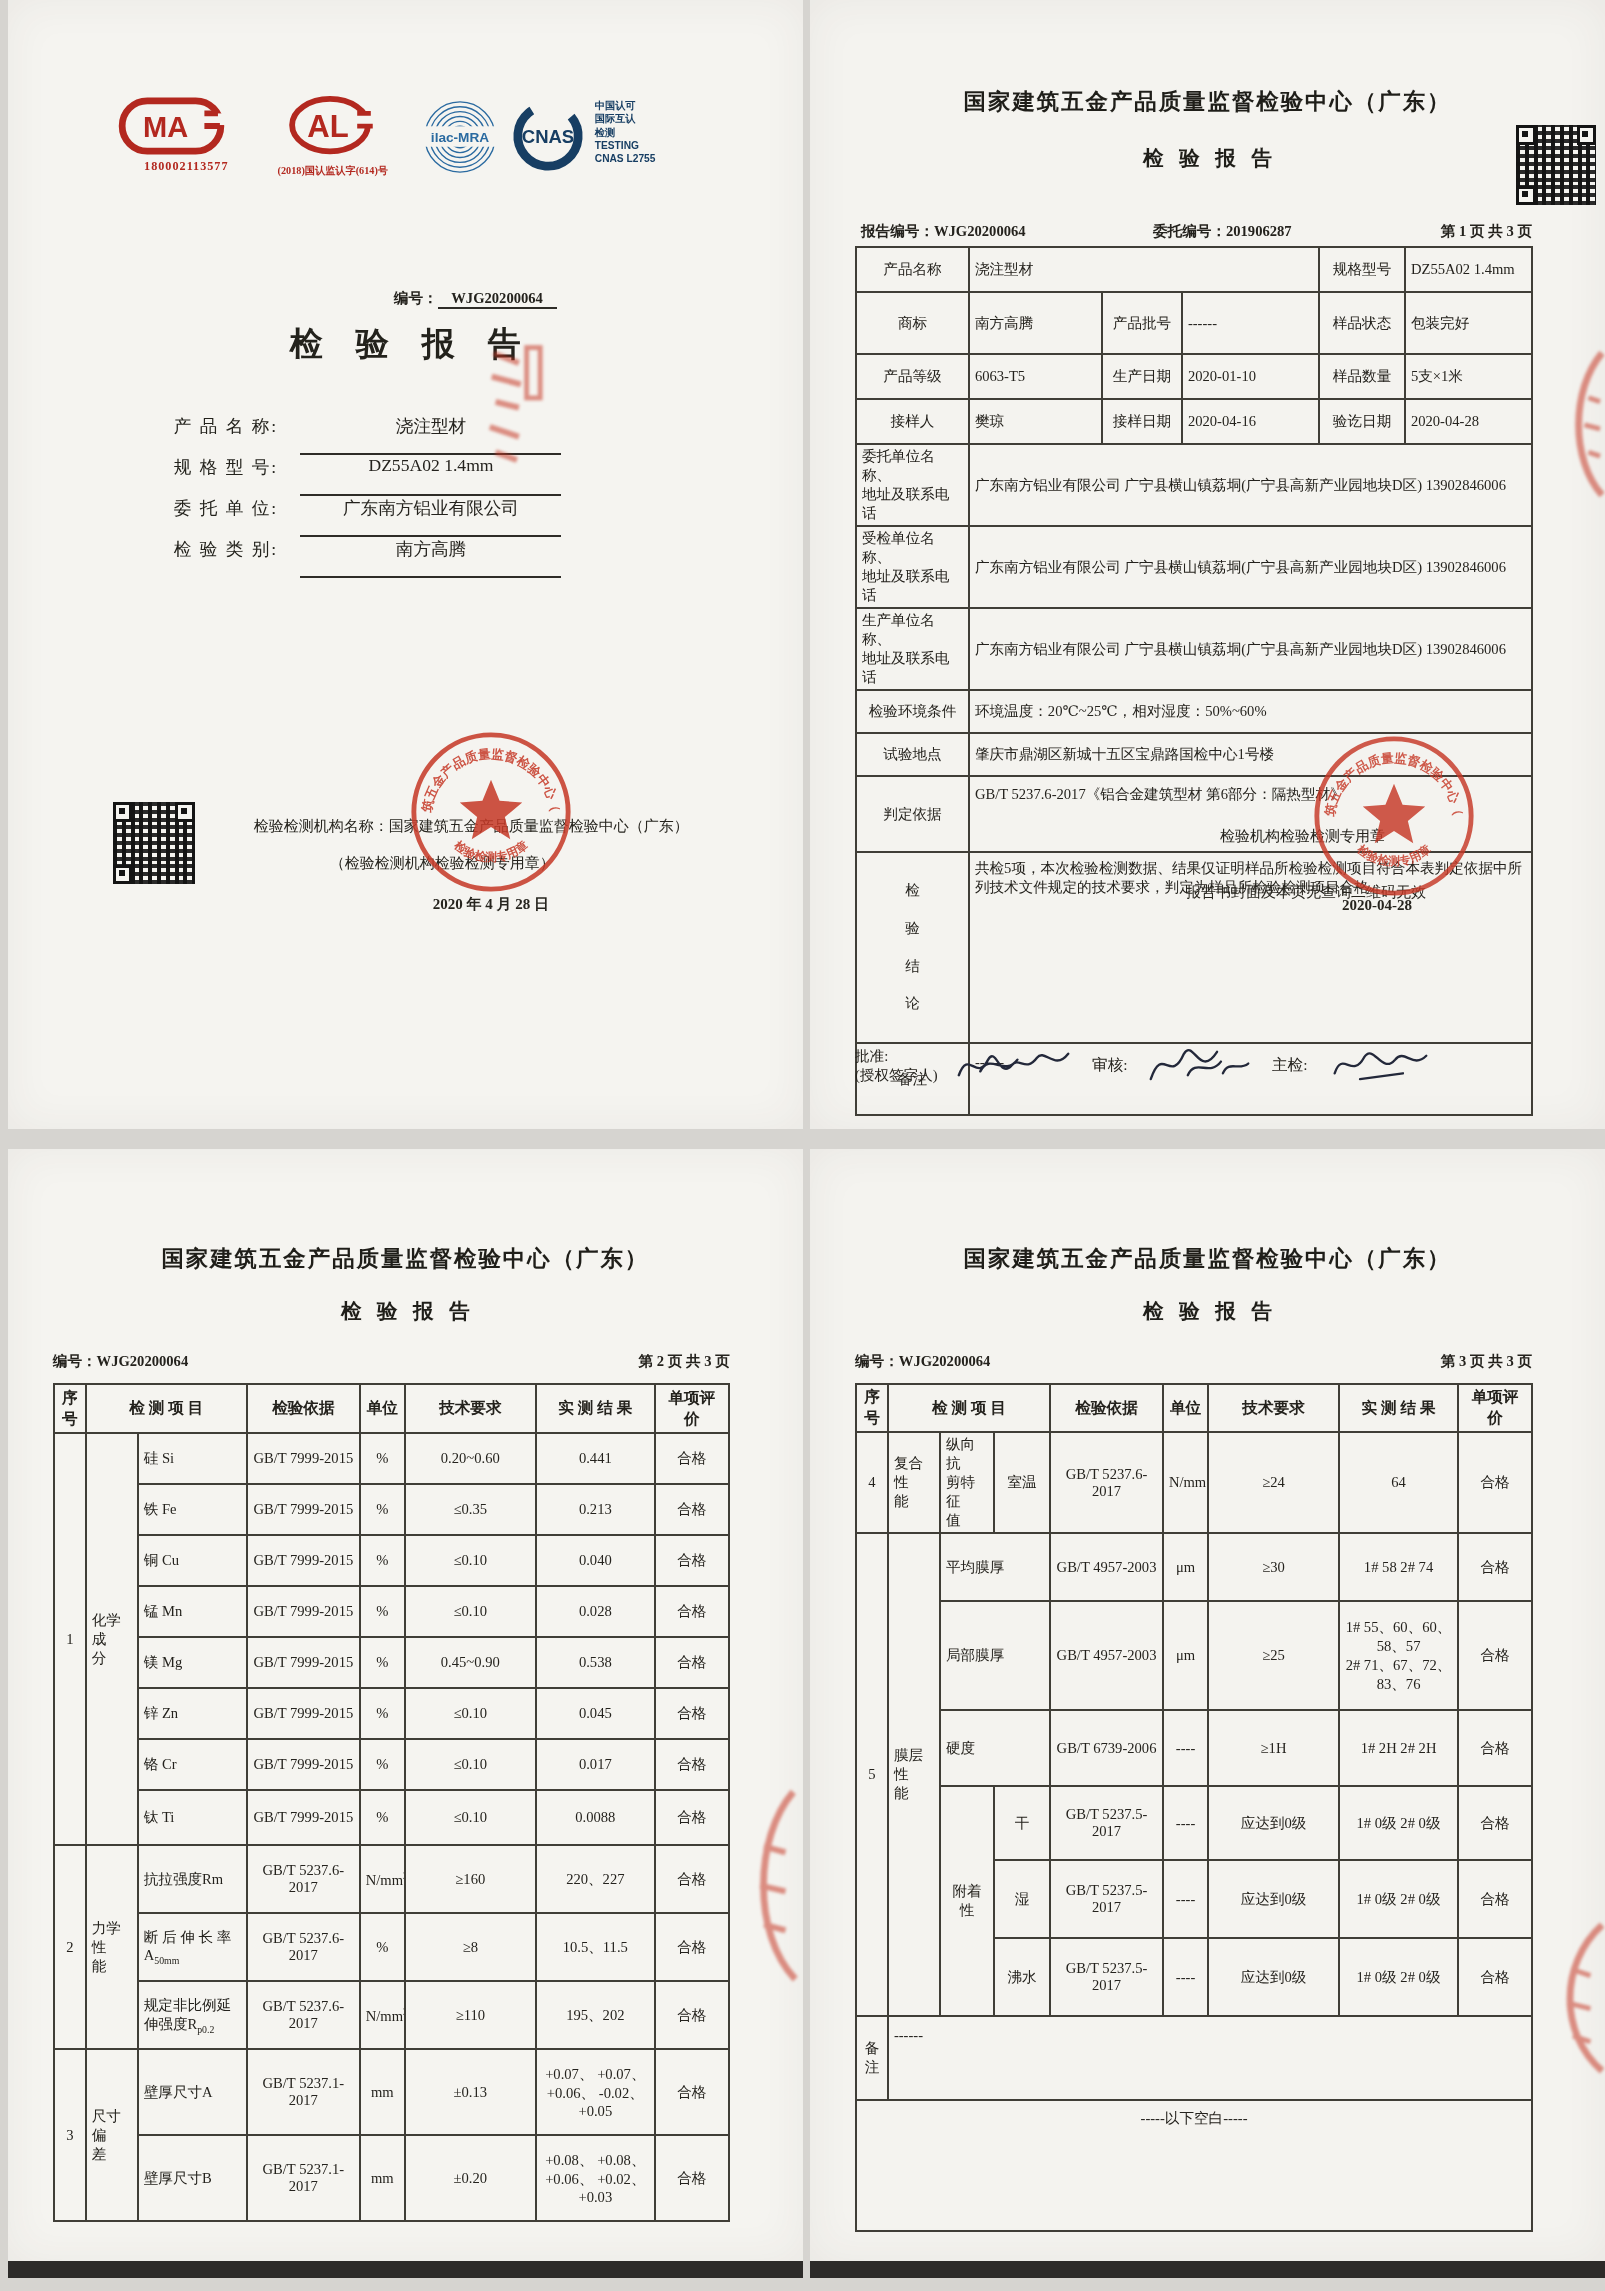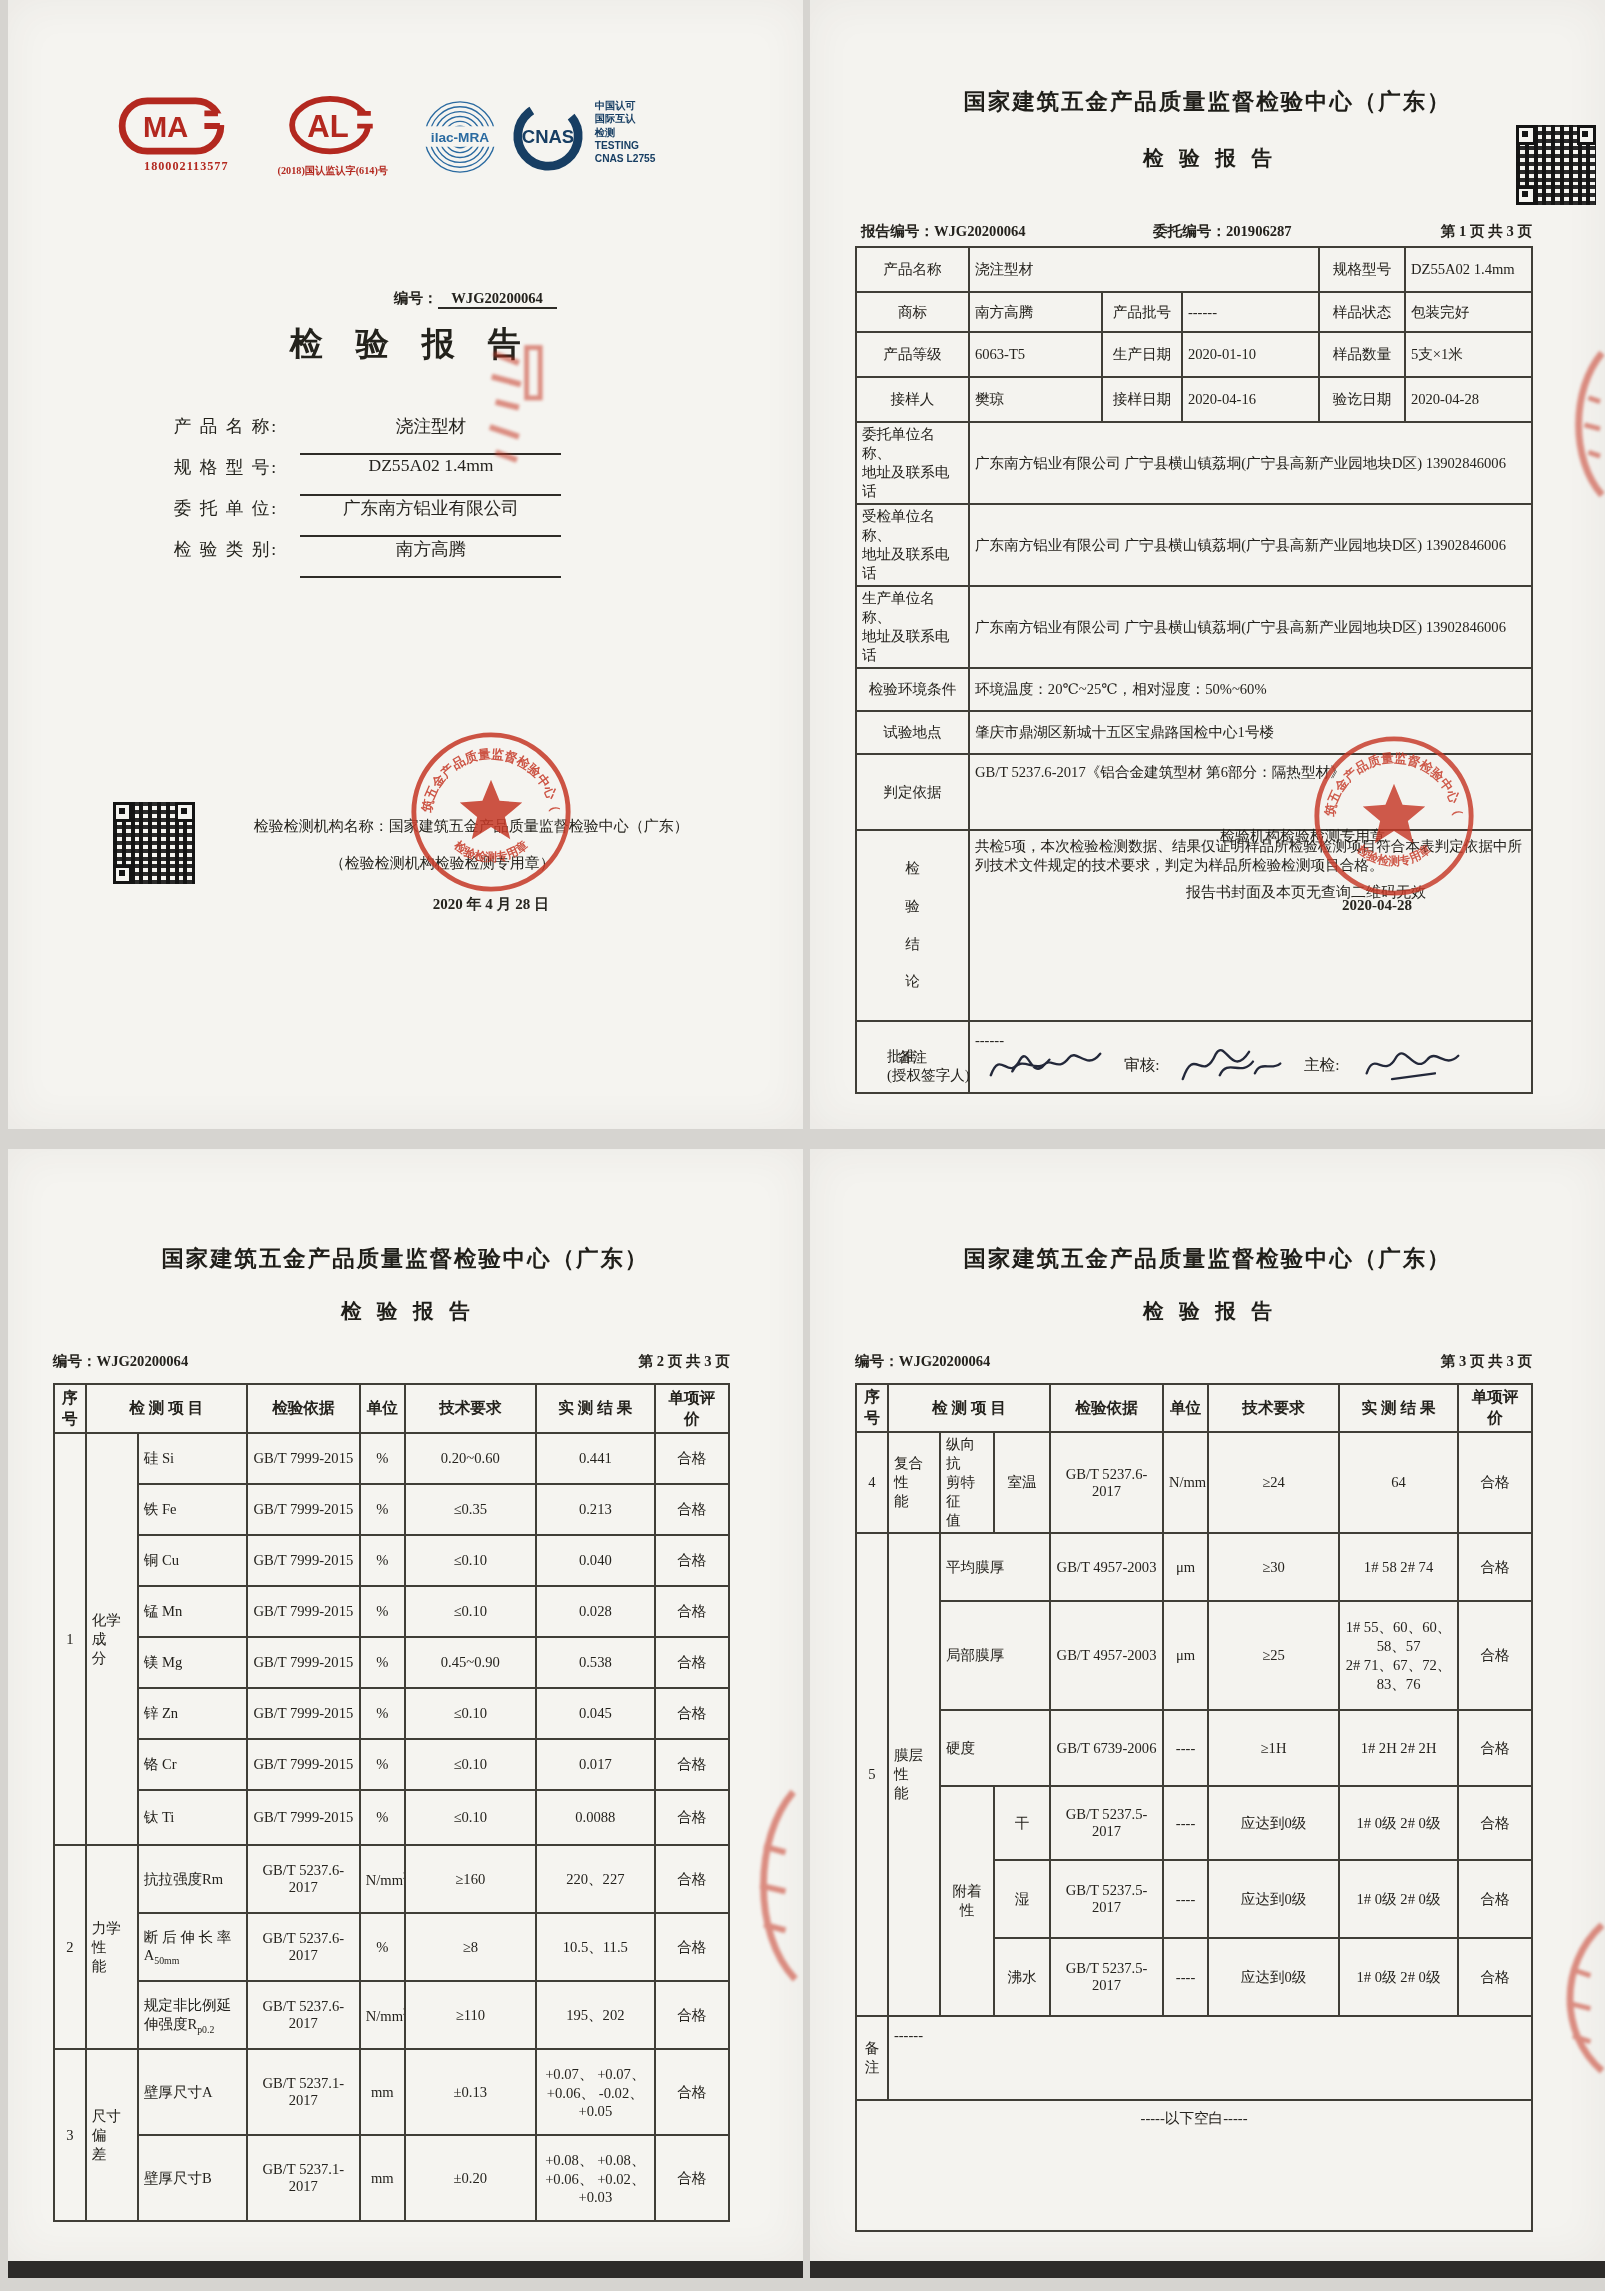--- a/index.html
+++ b/index.html
@@ -30,21 +30,21 @@
   .fieldrow .val{width:261px;margin-left:11.7px;border-bottom:2px solid #2e2c27;text-align:center;font-size:17.6px;padding-bottom:2px;}
   .logotext{color:#b3281f;font-weight:bold;text-align:center;}
   .cnas-side{color:#173e63;font-size:10.2px;font-weight:bold;line-height:1.3;font-family:"Liberation Sans",sans-serif;}
   .qr{position:absolute;background:
       repeating-linear-gradient(0deg,rgba(20,20,20,.9) 0 3.9px,transparent 3.9px 7.8px),
       repeating-linear-gradient(90deg,#161616 0 3.9px,#f5f4f0 3.9px 8.8px);}
   .finder{position:absolute;width:19.5px;height:19.5px;border:3.9px solid #141414;background:#f5f4f0;box-sizing:border-box;}
   .finder i{position:absolute;left:2.9px;top:2.9px;width:5.9px;height:5.9px;background:#141414;}
   .stampnote{position:absolute;font-size:15px;color:#26241e;}
   .sigrow{position:absolute;display:flex;align-items:center;gap:13.7px;font-size:15.6px;}
-  .sigrow .two{font-size:14.6px;line-height:1.25;padding-left:32px;}
+  .sigrow .two{font-size:14.6px;line-height:1.25;}
   .frag{position:absolute;filter:blur(1.6px);opacity:.55;}
 </style>
 </head>
 <body>
 
 <div class="canvas">
 
   <div class="page" id="page1">
 
     <svg class="abs" style="left:109px;top:96px" width="109" height="60" viewBox="0 0 112 62">
@@ -177,21 +177,21 @@
           <col style="width:86px">
           <col style="width:127px">
         </colgroup>
       <tbody>
           <tr style="height:45px">
         <td>产品名称</td>
         <td colspan="3" class="l">浇注型材</td>
         <td>规格型号</td>
         <td class="l">DZ55A02  1.4mm</td>
       </tr>
-      <tr style="height:40px">
+      <tr style="height:62px">
         <td>商标</td>
         <td class="l">南方高腾</td>
         <td>产品批号</td>
         <td class="l">------</td>
         <td>样品状态</td>
         <td class="l">包装完好</td>
       </tr>
       <tr style="height:45px">
         <td>产品等级</td>
         <td class="l">6063-T5</td>

